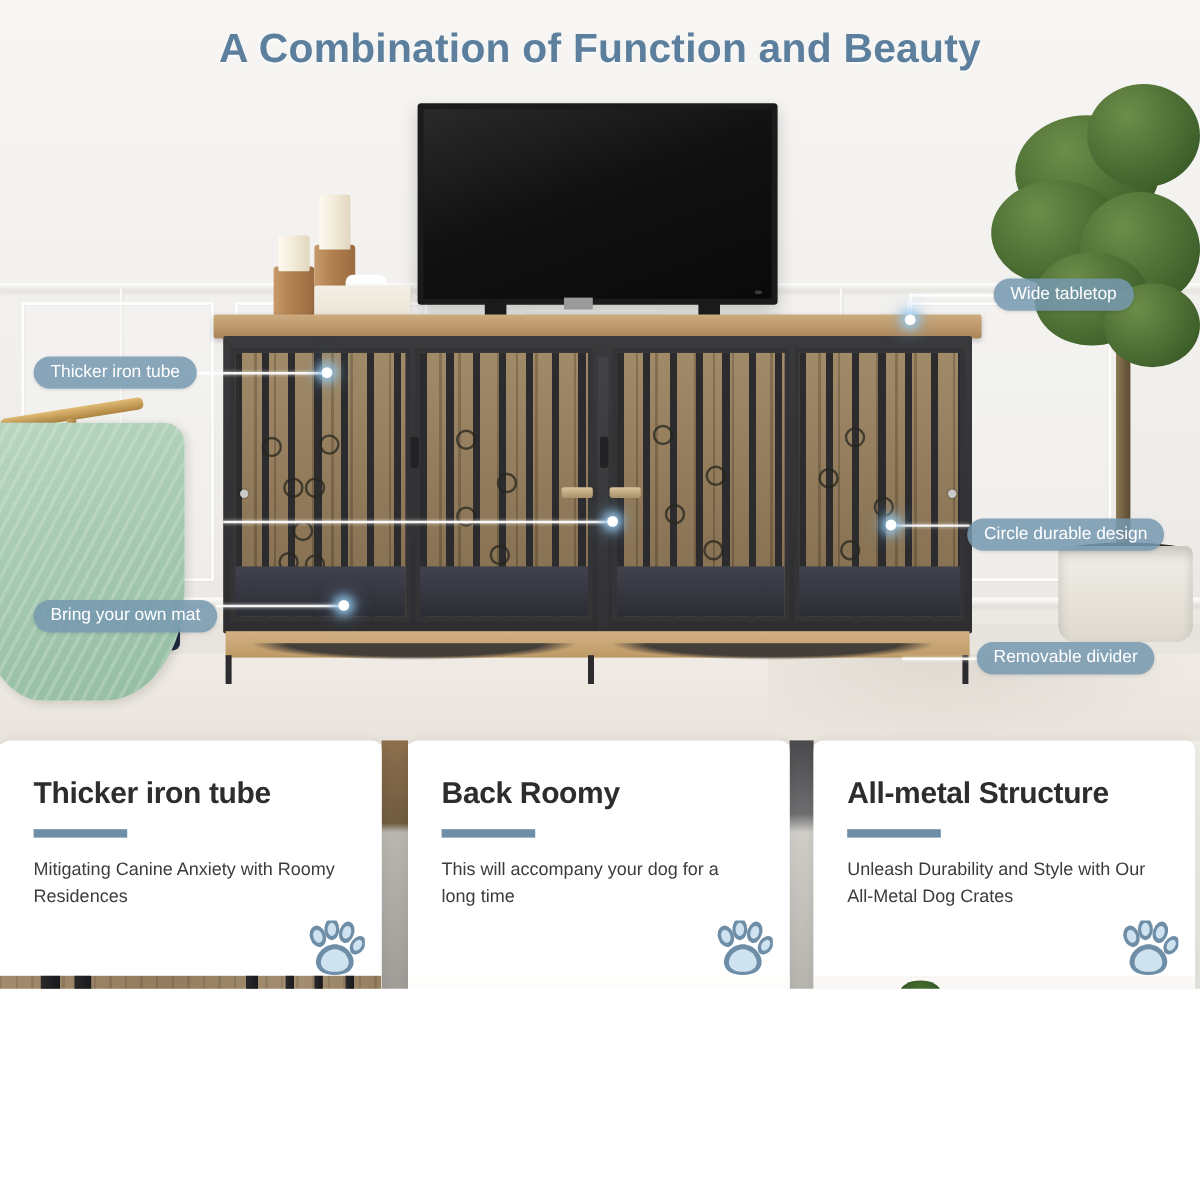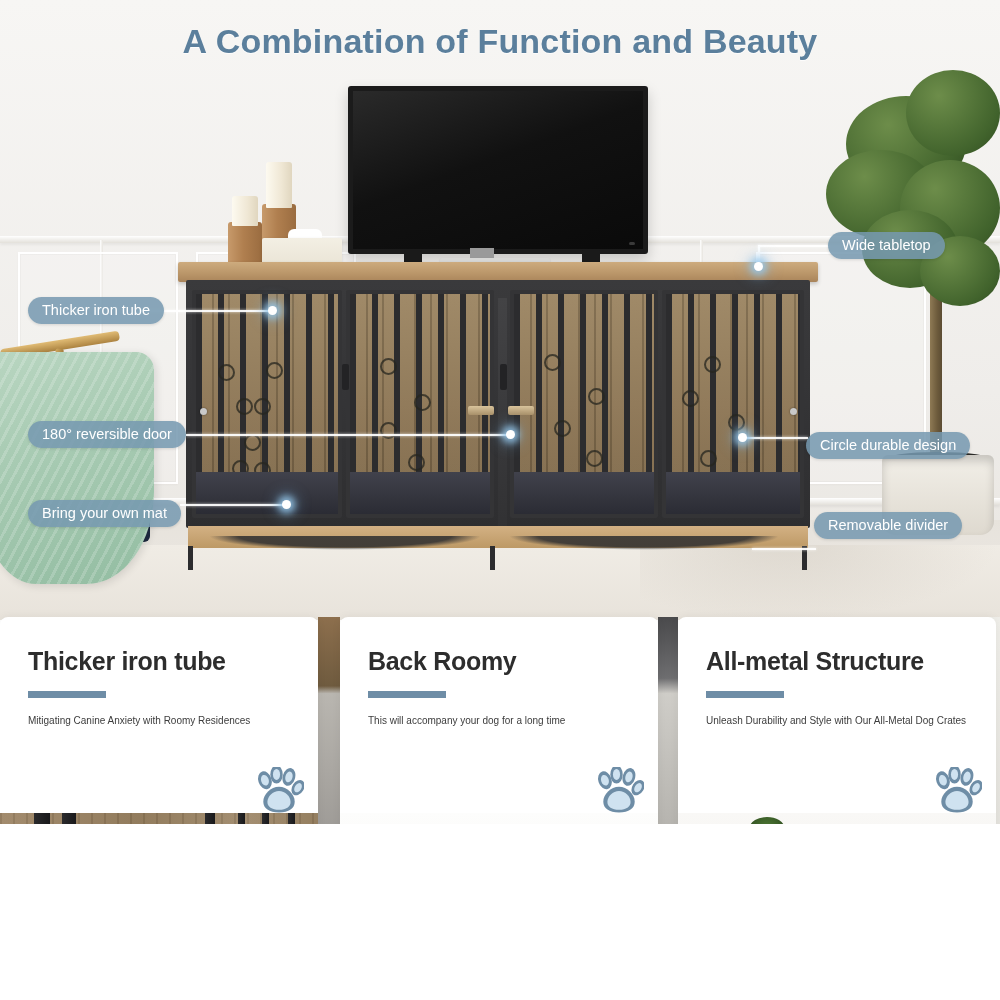--- a/index.html
+++ b/index.html
@@ -177,21 +177,21 @@
     position:absolute;top:0;width:318px;height:383px;background:#ffffff;
     border-radius:8px 8px 0 0; overflow:hidden;
     box-shadow:0 0 10px rgba(0,0,0,.06);
   }
   .card-title{
     position:absolute;left:28px;top:30px;font-size:25px;font-weight:bold;color:#2d2d2d;
     letter-spacing:-.3px;
   }
   .card-rule{position:absolute;left:28px;top:74px;width:78px;height:7px;background:#6e8da6;}
   .card-desc{
-    position:absolute;left:28px;top:96px;width:262px;font-size:10px;line-height:1.55;color:#3c3c3c;
+    position:absolute;left:28px;top:96px;width:262px;font-size:15px;line-height:1.55;color:#3c3c3c;
   }
   .paw{position:absolute;right:14px;top:150px;width:50px;height:48px;}
   .card-img{position:absolute;left:0;top:196px;width:318px;height:187px;overflow:hidden;}
 
   
   .c1-wood{position:absolute;inset:0;background:
      repeating-linear-gradient(90deg, rgba(0,0,0,.07) 0 2px, rgba(255,255,255,.04) 2px 13px),
      linear-gradient(100deg,#9f8768 0%,#8e7757 40%,#a08a6c 70%,#8a7352 100%);}
   .c1-frame{position:absolute;background:linear-gradient(90deg,#2a2a2c,#19191b);}
   .c1-floor{position:absolute;left:0;bottom:0;width:100%;height:40px;background:linear-gradient(180deg,#7e6a4c,#6b5940);}
@@ -345,37 +345,36 @@
       <div class="crate-leg" style="left:312px"></div>
       <div class="crate-leg" style="left:624px"></div>
     </div>
 
     <div class="lead" style="left:138px;top:310px;width:134px"></div>
     <div class="dot" style="left:268px;top:306px"></div>
     <div class="pill" style="left:28px;top:297px">Thicker iron tube</div>
 
     <div class="lead" style="left:186px;top:434px;width:324px"></div>
     <div class="dot" style="left:506px;top:430px"></div>
-    <div class="pill" style="left:28px;top:421px">180° reversible door</div>
 
     <div class="lead" style="left:180px;top:504px;width:106px"></div>
     <div class="dot" style="left:282px;top:500px"></div>
     <div class="pill" style="left:28px;top:500px">Bring your own mat</div>
 
     <div class="lead" style="left:758px;top:245px;width:72px"></div>
     <div class="lead-v" style="left:758px;top:245px;height:21px"></div>
     <div class="dot" style="left:754px;top:262px"></div>
     <div class="pill" style="left:828px;top:232px">Wide tabletop</div>
 
     <div class="lead" style="left:742px;top:437px;width:66px"></div>
     <div class="dot" style="left:738px;top:433px"></div>
     <div class="pill" style="left:806px;top:432px">Circle durable design</div>
 
     <div class="lead" style="left:752px;top:548px;width:64px"></div>
-    <div class="pill" style="left:814px;top:512px">Removable divider</div>
+    <div class="pill" style="left:814px;top:535px">Removable divider</div>
   </div>
 
   <div class="cards">
 
     <div class="bg-strip" style="left:318px;width:22px;background:linear-gradient(180deg,#8d6f4d 0%,#6f5b3f 18%,#b9b6b0 20%,#9b9894 60%,#c9c6c0 100%)"></div>
     <div class="bg-strip" style="left:658px;width:20px;background:linear-gradient(180deg,#4a4a4c 0%,#6e6e70 16%,#cfcdc8 20%,#b2b0ab 60%,#d4d2cd 100%)"></div>
     <div class="bg-strip" style="left:984px;width:16px;background:linear-gradient(180deg,#efeee9,#dcdad4)"></div>
 
     <div class="card" style="left:0">
       <div class="card-title">Thicker iron tube</div>

